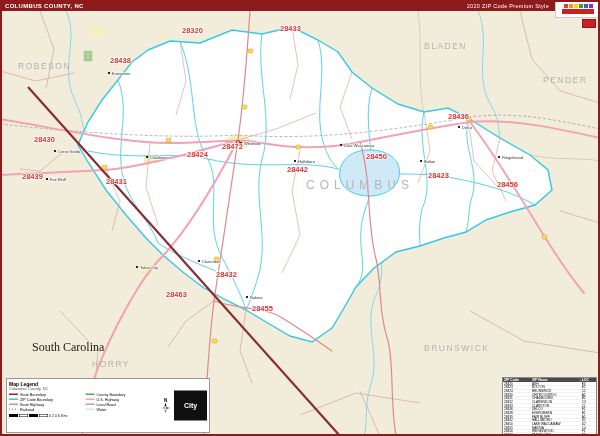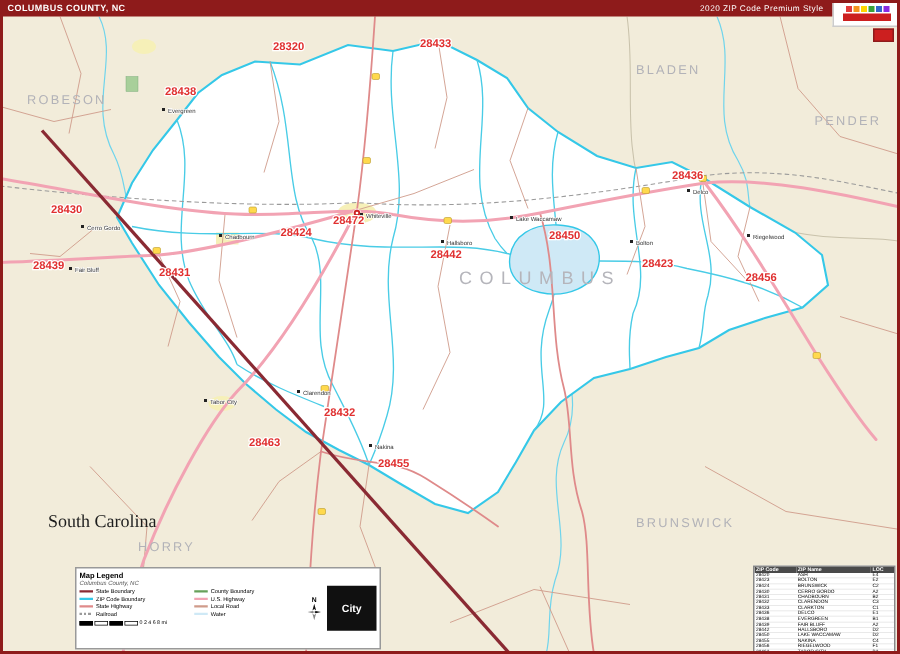--- a/index.html
+++ b/index.html
@@ -22,21 +22,21 @@
   
   .zip-label{font:bold 7.5px "Liberation Sans",sans-serif;fill:#e03030;paint-order:stroke;
              stroke:#ffffff;stroke-width:1.6px;}
   .neighbor-label{font:8.5px "Liberation Sans",sans-serif;fill:#b2b2b8;letter-spacing:1.5px;}
   .county-name{font:12px "Liberation Sans",sans-serif;fill:#b5b5bb;letter-spacing:5px;}
   .state-name{font:12px "Liberation Serif",serif;fill:#1c1c1c;}
   .town-label{font:4px "Liberation Sans",sans-serif;fill:#333;paint-order:stroke;stroke:#fff;
               stroke-width:.8px;}
   
   .legend{position:absolute;left:6px;top:378px;width:202px;height:53px;background:#fff;
-          border:1px solid #999;z-index:25;overflow:hidden;margin-left:44px;}
+          border:1px solid #999;z-index:25;overflow:hidden;}
   .legend-inner{width:404px;height:106px;transform:scale(.5);transform-origin:0 0;
                 display:flex;gap:8px;padding:4px;box-sizing:border-box;}
   .leg-left{flex:1;}
   .leg-title{font-size:10px;font-weight:bold;}
   .leg-sub{font-size:8px;font-style:italic;color:#555;margin-bottom:2px;}
   .leg-items{display:grid;grid-template-columns:1fr 1fr;gap:1px 10px;}
   .leg-row{display:flex;align-items:center;gap:4px;font-size:7.5px;}
   .swatch{width:18px;height:3px;flex:0 0 18px;}
   .scalebar{display:flex;align-items:center;gap:2px;margin-top:4px;font-size:7px;}
   .scalebar .seg{width:16px;height:4px;border:1px solid #000;}

